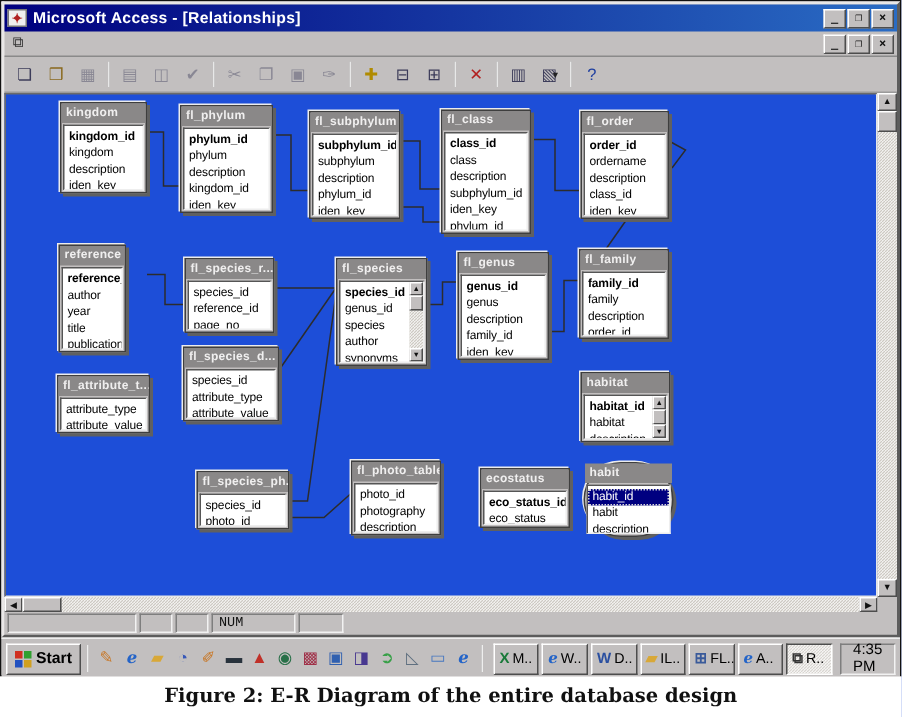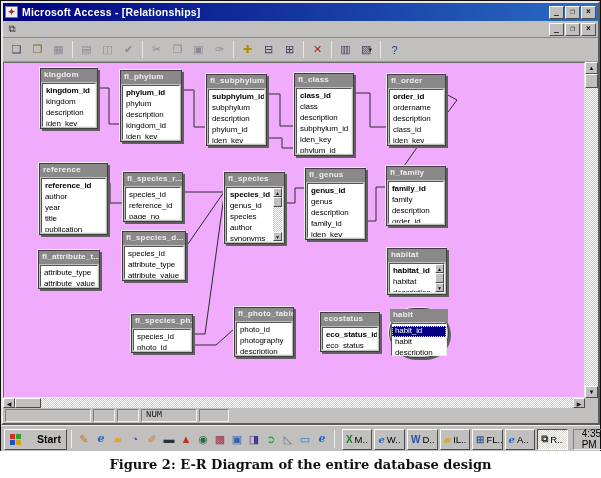--- a/index.html
+++ b/index.html
@@ -18,21 +18,21 @@
   .menuitem{font-size:10px;padding:1px 6px 2px 6px;color:#111;}
   .menuitem u{text-decoration:underline;}
   .menuspace{flex:1;}
   .toolbar{height:24px;display:flex;align-items:center;padding:1px 3px;border-bottom:1px solid #9a9a9a;background:#c2bfbf;}
   .tbtn{width:21px;height:20px;display:flex;align-items:center;justify-content:center;font-size:11px;color:#3c3c5a;}
   .tbtn.dim{opacity:.42;}
   .tsep{width:1px;height:17px;background:#8f8f8f;border-right:1px solid #e8e8e8;margin:0 3px;}
   .tdrop{font-size:7px;color:#222;margin-left:-3px;}
   
   .canvas{position:relative;flex:1;background:#c2bfbf;}
-  .diagram{position:absolute;left:0;top:0;right:13px;bottom:10px;background:#f0abfc;border:1px solid;border-color:#6a6a6a #e6e6e6 #e6e6e6 #6a6a6a;overflow:hidden;}
+  .diagram{position:absolute;left:0;top:0;right:13px;bottom:10px;background:#1d4ed8;border:1px solid;border-color:#6a6a6a #e6e6e6 #e6e6e6 #6a6a6a;overflow:hidden;}
   svg.links{position:absolute;left:0;top:0;width:100%;height:100%;}
   svg.links polyline{fill:none;stroke:#2c2c2c;stroke-width:1;}
   
   .checker{background-color:#cdc9c2;background-image:linear-gradient(45deg,#fff 25%,transparent 25%,transparent 75%,#fff 75%),linear-gradient(45deg,#fff 25%,transparent 25%,transparent 75%,#fff 75%);background-size:2px 2px;background-position:0 0,1px 1px;}
   .vscroll{position:absolute;right:0;top:0;width:13px;bottom:10px;display:flex;flex-direction:column;}
   .hscroll{position:absolute;left:0;bottom:0;right:13px;height:10px;display:flex;}
   .corner{position:absolute;right:0;bottom:0;width:13px;height:10px;background:#c2bfbf;}
   .sbtn{background:#c2bfbf;border:1px solid;border-color:#fff #4d4d4d #4d4d4d #fff;color:#111;font-size:6px;display:flex;align-items:center;justify-content:center;}
   .vscroll .sbtn{height:12px;width:13px;}
   .hscroll .sbtn{width:12px;height:10px;}
@@ -48,21 +48,21 @@
   .erow.sel{background:#000080;color:#fff;outline:1px dotted #d8d8d8;outline-offset:-1px;}
   .escroll{position:absolute;top:0;bottom:0;right:0;width:9px;display:flex;flex-direction:column;}
   .escroll .sbtn{height:9px;width:9px;font-size:5px;}
   .escroll .vthumb{height:10px;width:9px;}
   
   .statusbar{height:15px;display:flex;align-items:stretch;gap:2px;padding:1px 2px;background:#c2bfbf;}
   .spanel{border:1px solid;border-color:#7e7e7e #f2f2f2 #f2f2f2 #7e7e7e;font-size:9px;line-height:11px;padding:0 4px;color:#111;}
   .spanel.grow{flex:1;}
   
   .taskbar{height:27px;background:#c2bfbf;border-top:1px solid #eee;display:flex;align-items:center;padding:2px 3px;gap:2px;}
-  .startbtn{height:21px;display:flex;align-items:center;gap:16px;padding:0 5px;background:#c2bfbf;border:1px solid;border-color:#fff #4d4d4d #4d4d4d #fff;font-size:10.5px;font-weight:bold;}
+  .startbtn{height:21px;display:flex;align-items:center;gap:3px;padding:0 5px;background:#c2bfbf;border:1px solid;border-color:#fff #4d4d4d #4d4d4d #fff;font-size:10.5px;font-weight:bold;}
   .winflag{display:grid;grid-template-columns:5px 5px;grid-template-rows:5px 5px;gap:1px;}
   .winflag i{display:block;}
   .tsep2{width:1px;height:18px;background:#8f8f8f;border-right:1px solid #eee;margin:0 2px;}
   .qlaunch{display:flex;align-items:center;gap:1px;}
   .qicon{width:16px;height:16px;display:flex;align-items:center;justify-content:center;font-size:11px;line-height:16px;}
   .taskbtns{display:flex;flex:1;gap:2px;margin-left:3px;}
   .taskbtn{flex:1;max-width:34px;height:21px;background:#c2bfbf;border:1px solid;border-color:#fff #4d4d4d #4d4d4d #fff;display:flex;align-items:center;gap:2px;padding:0 3px;font-size:9.5px;overflow:hidden;white-space:nowrap;}
   .taskbtn.active{border-color:#4d4d4d #fff #fff #4d4d4d;background-color:#d8d5d0;background-image:linear-gradient(45deg,#fff 25%,transparent 25%,transparent 75%,#fff 75%),linear-gradient(45deg,#fff 25%,transparent 25%,transparent 75%,#fff 75%);background-size:2px 2px;background-position:0 0,1px 1px;}
   .ticon{font-size:10px;font-weight:bold;}
   .clock{height:21px;border:1px solid;border-color:#7e7e7e #f2f2f2 #f2f2f2 #7e7e7e;display:flex;align-items:center;padding:0 8px;font-size:10px;margin-left:3px;}
@@ -218,21 +218,21 @@
           <div class="entity" style="left: 383px; top: 11px; width: 59px; height: 72px;">
             <div class="ehead">fl_order</div>
             <div class="ebody">
               <div class="erow b">order_id</div>
               <div class="erow">ordername</div>
               <div class="erow">description</div>
               <div class="erow">class_id</div>
               <div class="erow">iden_key</div>
             </div>
           </div>
-          <div class="entity" style="left: 35px; top: 100px; width: 69px; height: 72px;">
+          <div class="entity" style="left: 35px; top: 100px; width: 45px; height: 72px;">
             <div class="ehead">reference</div>
             <div class="ebody">
               <div class="erow b">reference_id</div>
               <div class="erow">author</div>
               <div class="erow">year</div>
               <div class="erow">title</div>
               <div class="erow">publication</div>
             </div>
           </div>
           <div class="entity" style="left: 119px; top: 109px; width: 60px; height: 50px;">

